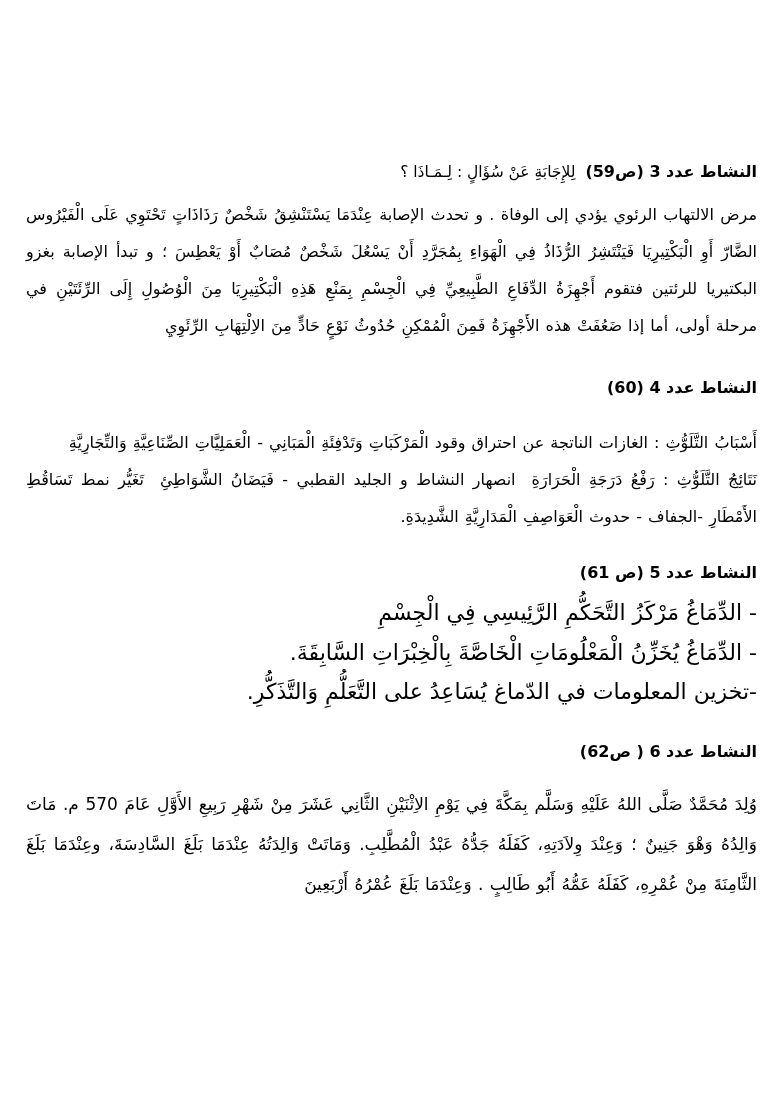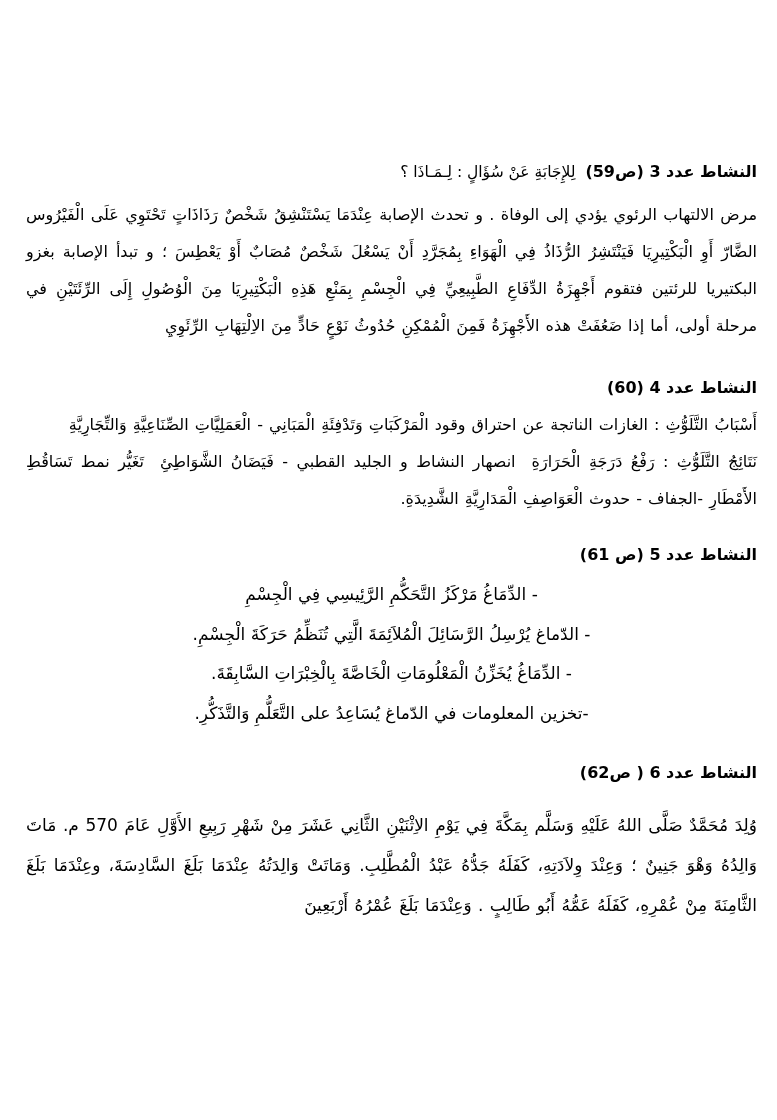--- a/index.html
+++ b/index.html
@@ -43,33 +43,33 @@
     margin: 0;
     font-size: 16px;
     line-height: 37px;
     text-align: justify;
     text-align-last: right;
     word-spacing: 1px;
   }
 
   .sec-a3 .para { margin-bottom: 32px; }
 
-  .sec-a4 .sec-title { display: block; margin-bottom: 6px; }
+  .sec-a4 .sec-title { display: block; margin-bottom: 24px; }
   .sec-a4 { margin-bottom: 26px; }
 
   .sec-a5 .sec-title { display: block; margin-bottom: 8px; }
   .brain-list {
     list-style: none;
     margin: 0;
     padding: 0;
   }
   .brain-list .item {
-    font-size: 17px;
+    font-size: 22px;
     line-height: 39.5px;
-    text-align: center;
+    text-align: right;
   }
   .sec-a5 { margin-bottom: 28px; }
 
   .sec-a6 .sec-title { display: block; margin-bottom: 20px; margin-top: 8px; }
   .para-bio {
     font-size: 17px;
     line-height: 40px;
   }
 </style>
 </head>
@@ -88,21 +88,20 @@
   <section class="sec-a4">
     <h2 class="sec-title">النشاط عدد 4 (60)</h2>
     <p class="para">أَسْبَابُ التَّلَوُّثِ :  الغازات الناتجة عن احتراق وقود الْمَرْكَبَاتِ وَتَدْفِئَةِ الْمَبَانِي - الْعَمَلِيَّاتِ الصِّنَاعِيَّةِ وَالتِّجَارِيَّةِ</p>
     <p class="para">نَتَائِجُ التَّلَوُّثِ : رَفْعُ دَرَجَةِ الْحَرَارَةِ انصهار النشاط و الجليد القطبي - فَيَضَانُ الشَّوَاطِئِ تَغَيُّر نمط تَسَاقُطِ الأَمْطَارِ -الجفاف - حدوث الْعَوَاصِفِ الْمَدَارِيَّةِ الشَّدِيدَةِ.</p>
   </section>
 
   <section class="sec-a5">
     <h2 class="sec-title">النشاط عدد 5 (ص 61)</h2>
     <ul class="brain-list">
       <li class="item">- الدِّمَاغُ مَرْكَزُ التَّحَكُّمِ الرَّئِيسِي فِي الْجِسْمِ</li>
-      <li class="item">- الدّماغ يُرْسِلُ الرَّسَائِلَ الْمُلاَئِمَةَ الَّتِي تُنَظِّمُ حَرَكَةَ الْجِسْمِ.</li>
       <li class="item">- الدِّمَاغُ يُخَزِّنُ الْمَعْلُومَاتِ الْخَاصَّةَ بِالْخِبْرَاتِ السَّابِقَةَ.</li>
       <li class="item">-تخزين المعلومات في الدّماغ يُسَاعِدُ على التَّعَلُّمِ وَالتَّذَكُّرِ.</li>
     </ul>
   </section>
 
   <section class="sec-a6">
     <h2 class="sec-title">النشاط عدد 6 ( ص62)</h2>
     <p class="para para-bio">وُلِدَ مُحَمَّدٌ صَلَّى اللهُ عَلَيْهِ وَسَلَّم بِمَكَّةَ فِي يَوْمِ الاِثْنَيْنِ الثَّانِي عَشَرَ مِنْ شَهْرِ رَبِيعِ الأَوَّلِ عَامَ 570 م. مَاتَ وَالِدُهُ وَهْوَ جَنِينٌ ؛ وَعِنْدَ وِلاَدَتِهِ، كَفَلَهُ جَدُّهُ عَبْدُ الْمُطَّلِبِ. وَمَاتَتْ وَالِدَتُهُ عِنْدَمَا بَلَغَ السَّادِسَةَ، وعِنْدَمَا بَلَغَ الثَّامِنَةَ مِنْ عُمْرِهِ، كَفَلَهُ عَمُّهُ أَبُو طَالِبٍ . وَعِنْدَمَا بَلَغَ عُمْرُهُ أَرْبَعِينَ</p>
   </section>
 

